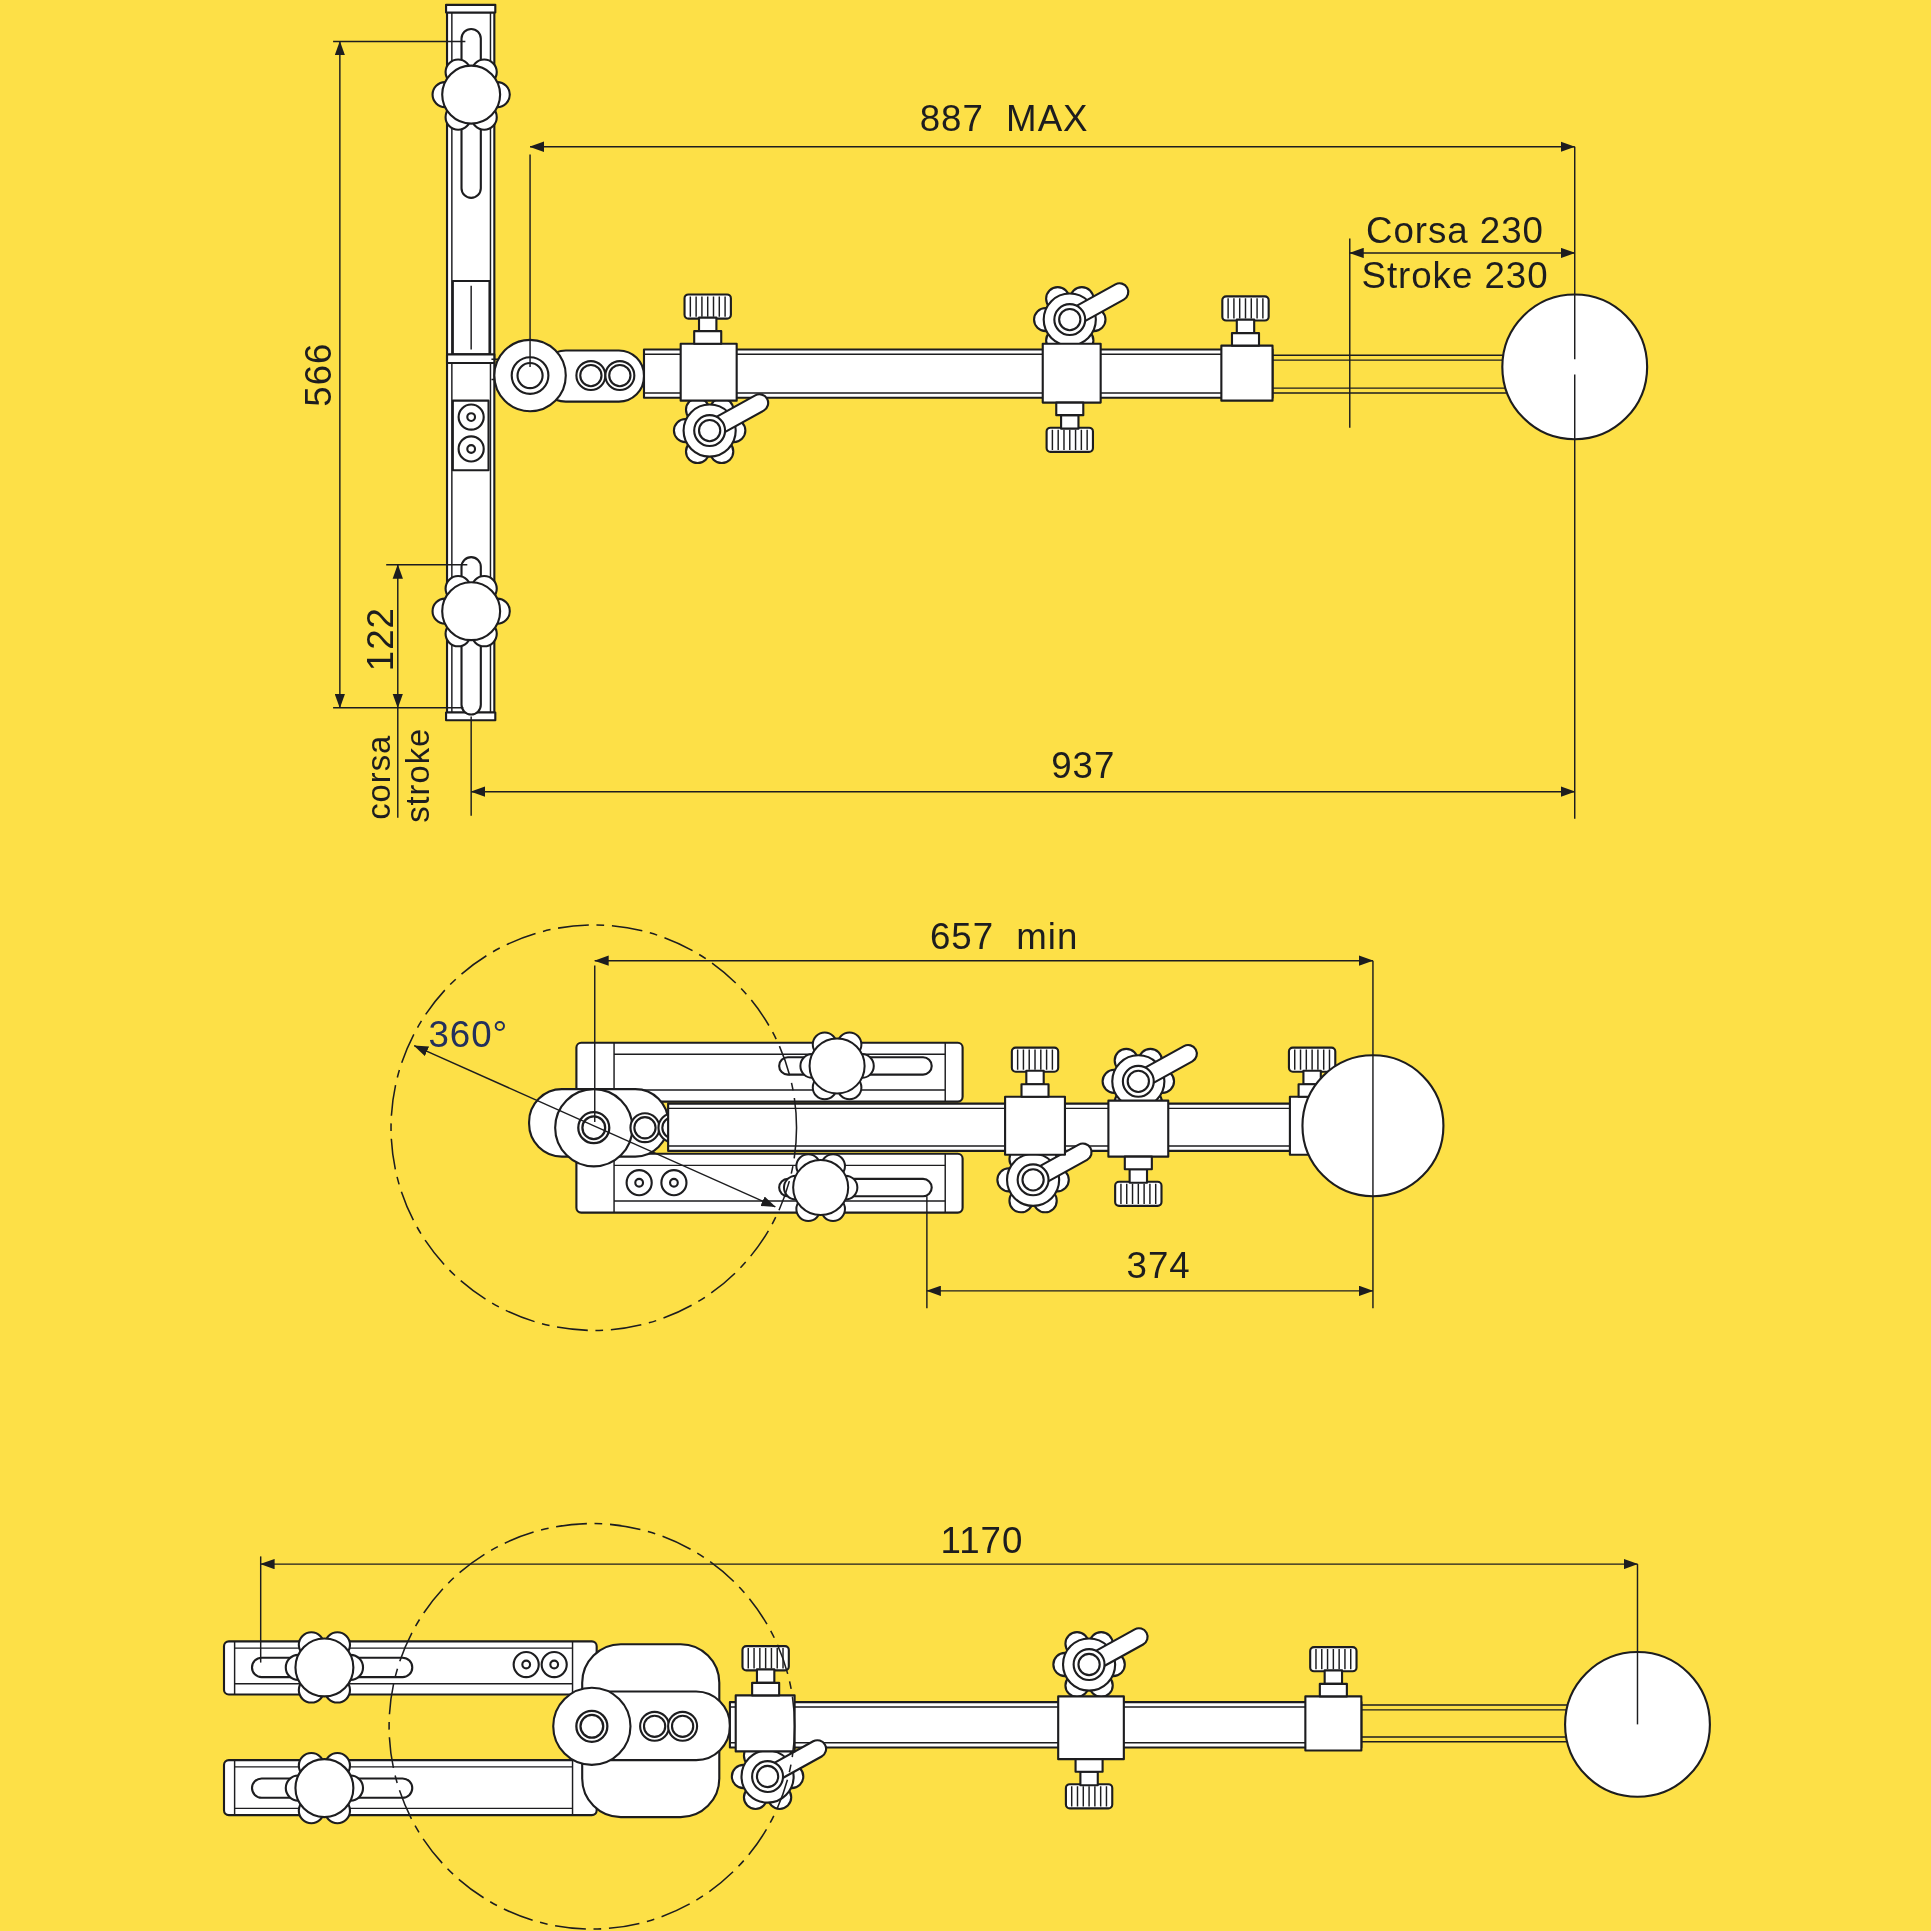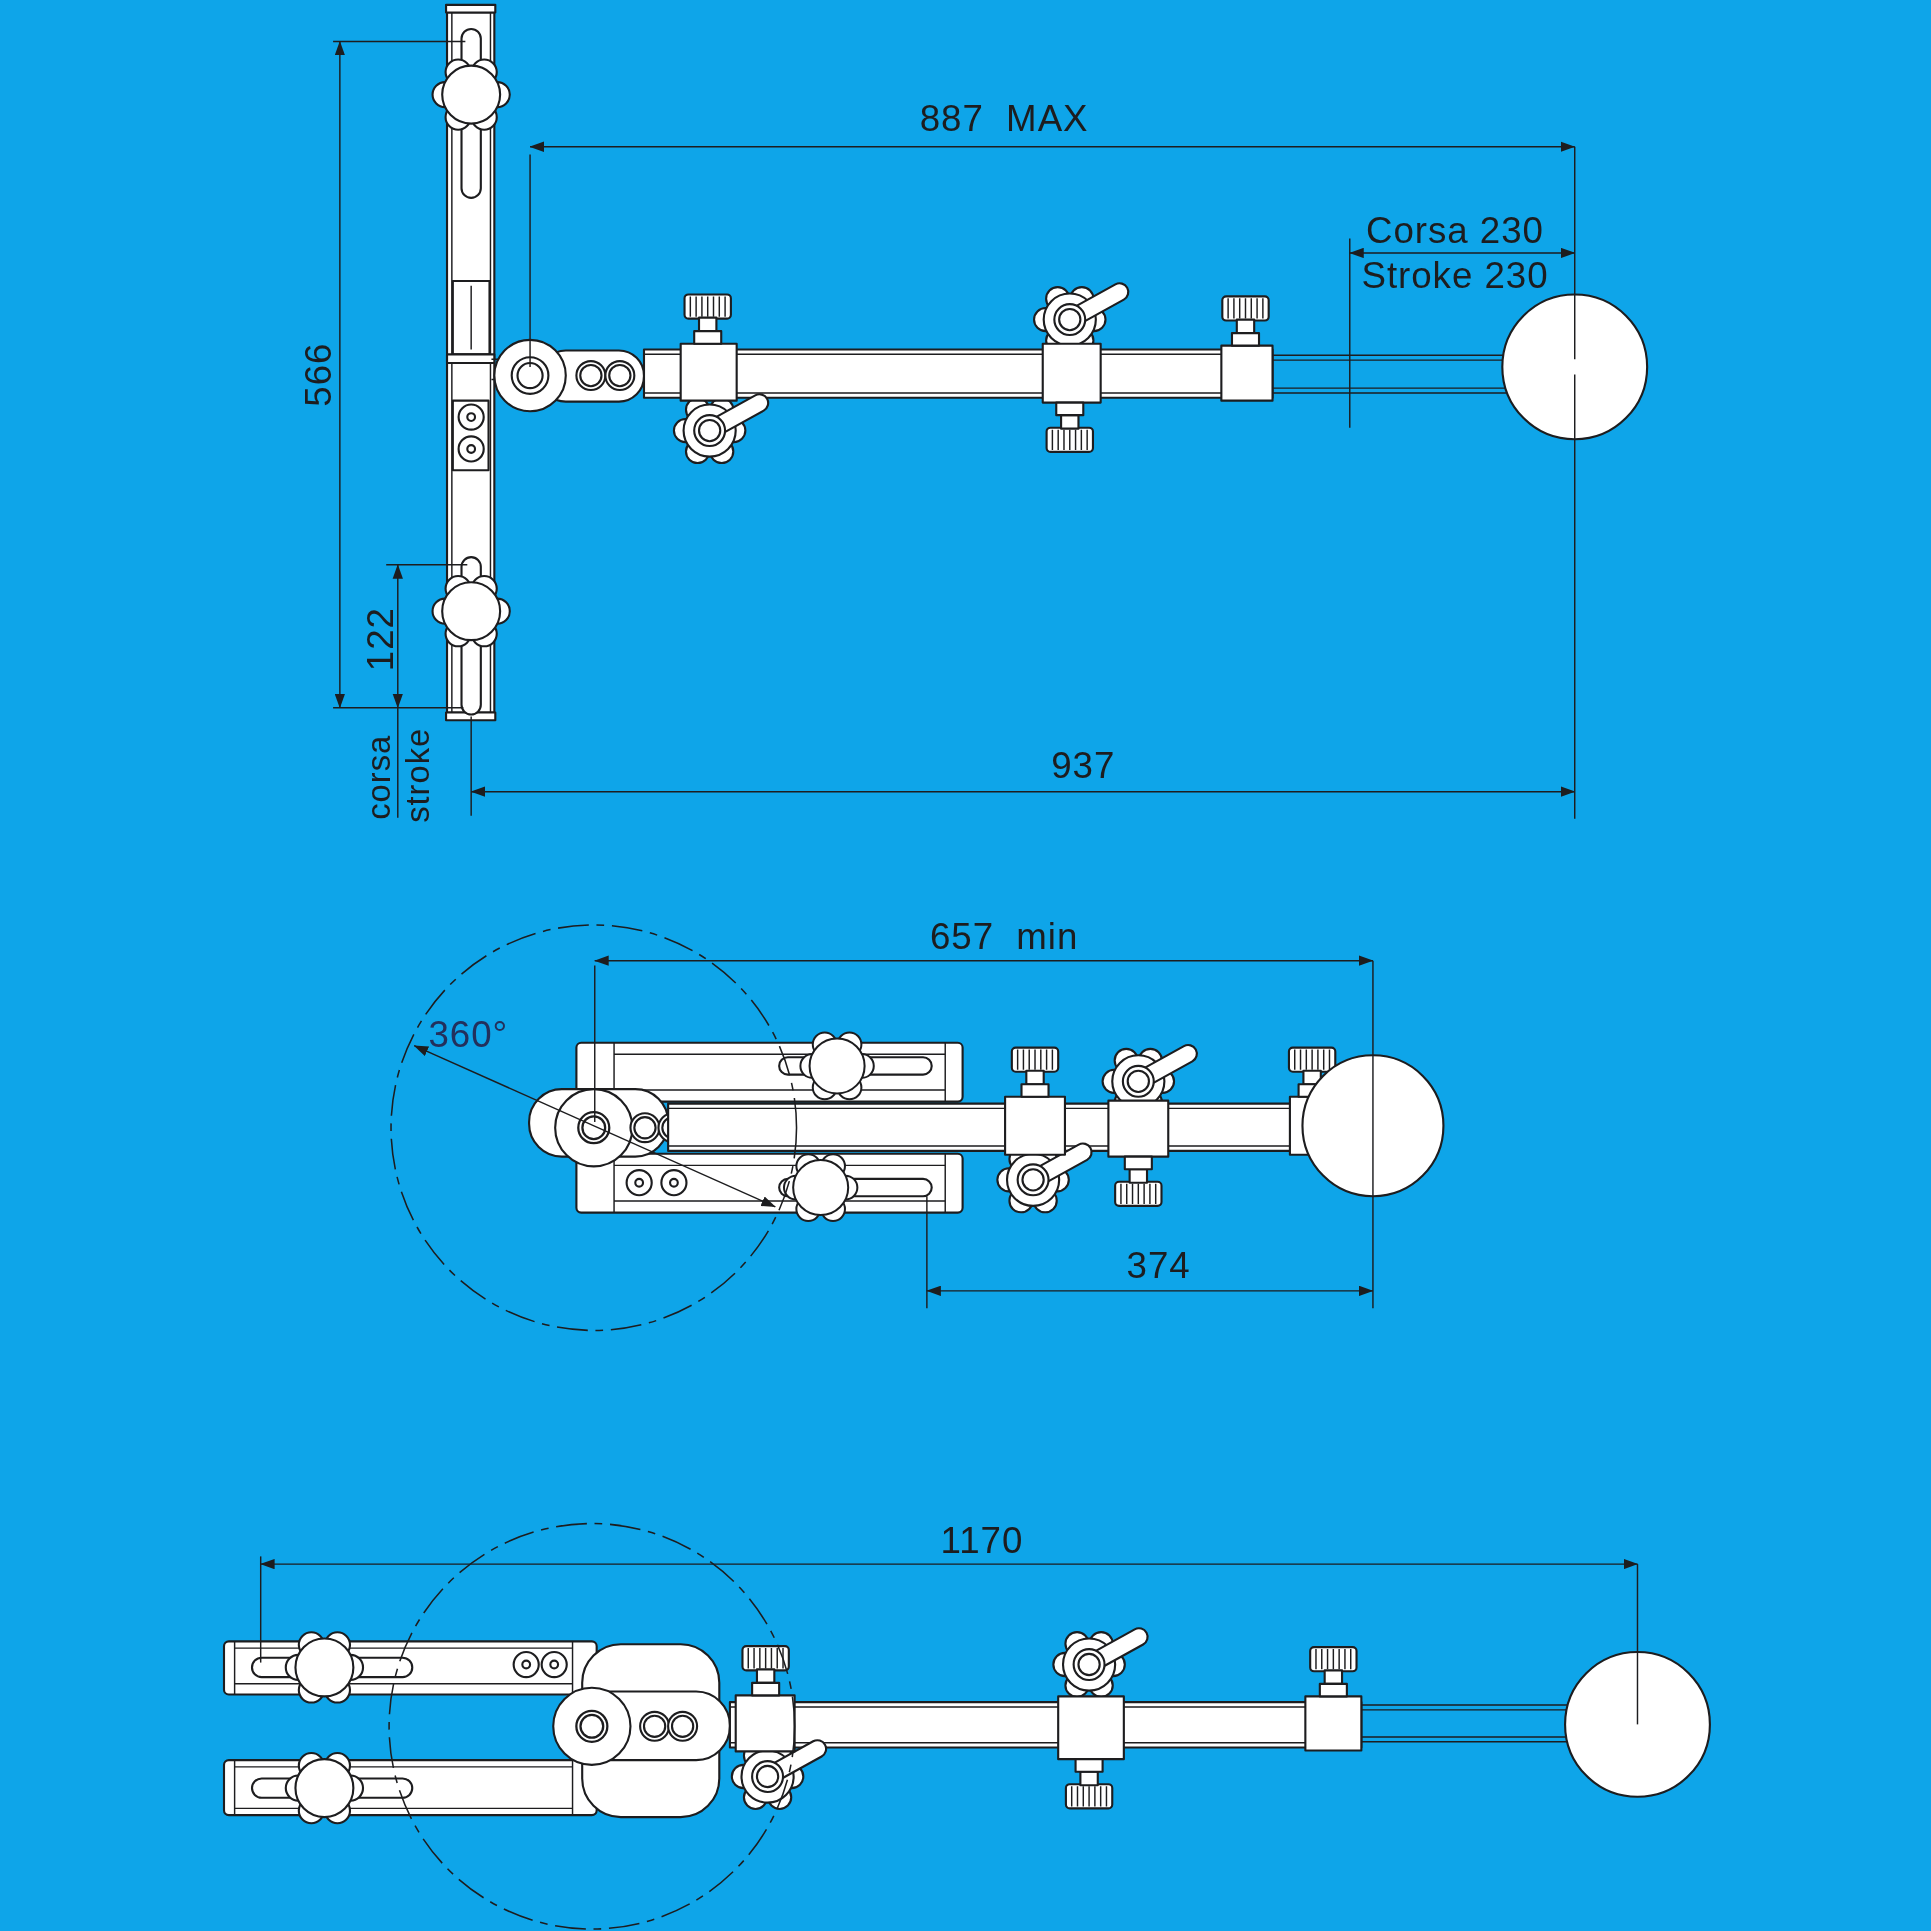--- a/index.html
+++ b/index.html
@@ -1,16 +1,16 @@
 <!DOCTYPE html>
 <html><head>
 <meta charset="utf-8">
 <style>
   html,body{margin:0;padding:0;background:#ffffff;}
-  .stage{width:1931px;height:1931px;background:#0ea5e9;position:relative;}
+  .stage{width:1931px;height:1931px;background:#fde047;position:relative;}
   svg{display:block;}
   
   .o{fill:#ffffff;stroke:#1d1d1f;stroke-width:2.2;stroke-linejoin:round;}
   .t{fill:none;stroke:#1d1d1f;stroke-width:1.5;}
   .d{fill:none;stroke:#1d1d1f;stroke-width:1.5;}
   .ph{fill:none;stroke:#1d1d1f;stroke-width:1.6;stroke-dasharray:32 8 8 8;}
   text{white-space:pre;}
   text.dim{font-family:"Liberation Sans",sans-serif;font-size:38px;fill:#1d1d1f;letter-spacing:1px;}
   text.small{font-size:34px;}
   text.accent{fill:#23305c;}

